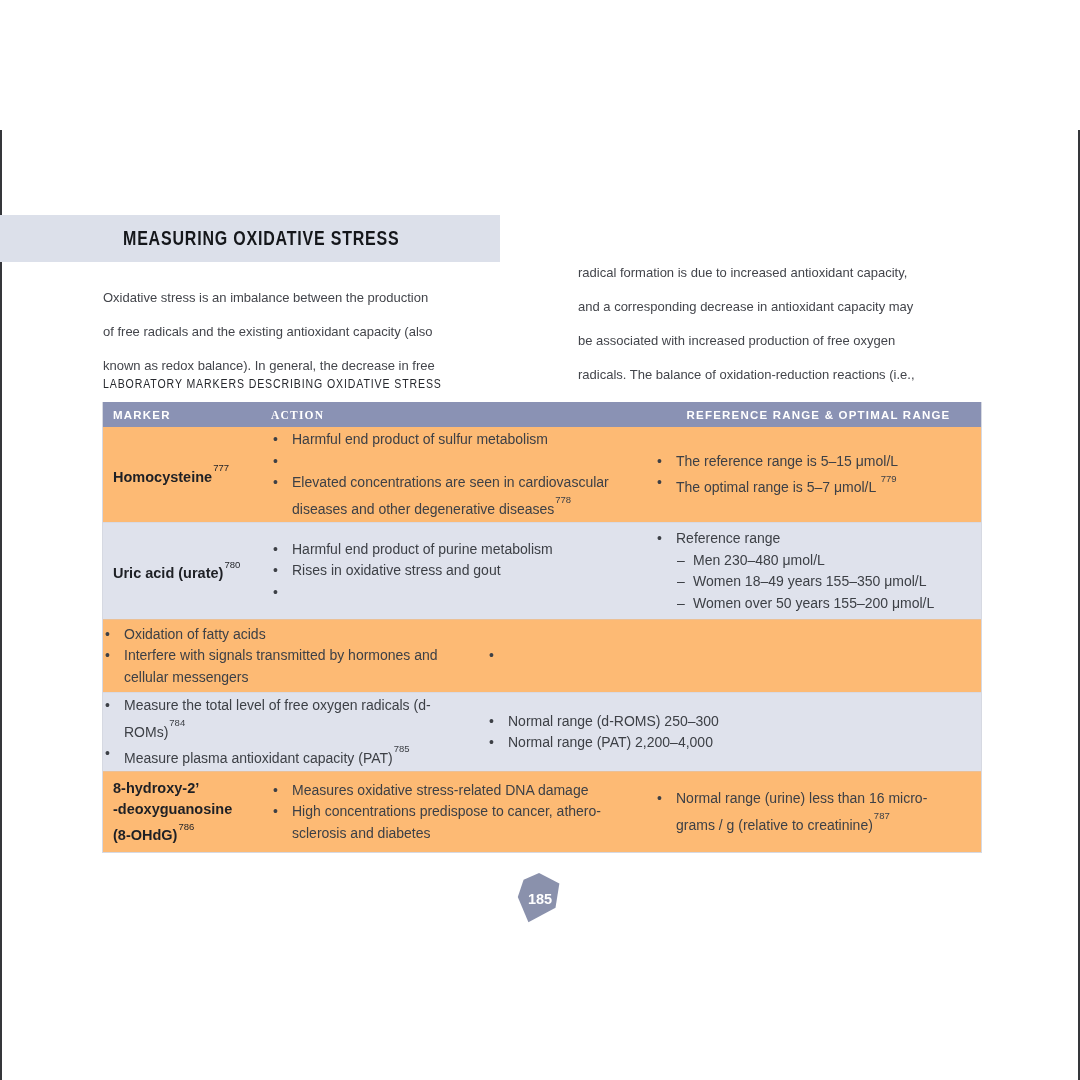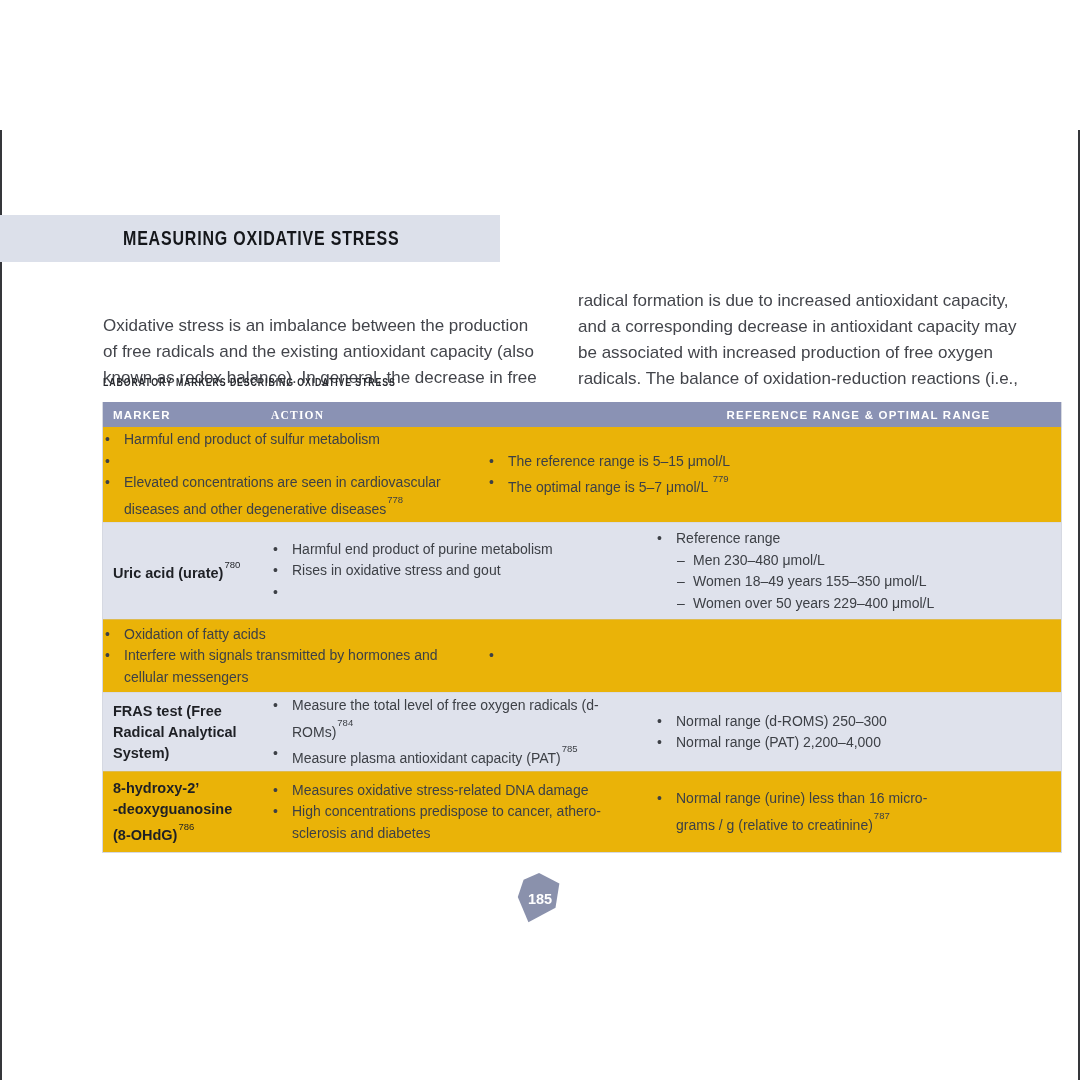--- a/index.html
+++ b/index.html
@@ -11,33 +11,33 @@
   .edge.left{left:0;}
   .edge.right{right:0;}
 
   .title-band{position:absolute;left:0;top:215px;width:500px;height:47px;background:var(--band-bg,#dce0ea);}
   .page-title{
     position:absolute;left:103px;top:0;height:100%;display:flex;align-items:center;
     font-size:20px;font-weight:bold;letter-spacing:1px;color:#15171b;white-space:nowrap;margin-left:20px;
   }
   .page-title span{display:inline-block;transform:scaleX(0.80);transform-origin:left center;}
 
-  .intro{position:absolute;font-size:17px;line-height:26px;color:#43454b;white-space:pre;margin-top:32px;}
+  .intro{position:absolute;font-size:13px;line-height:34px;color:#43454b;white-space:pre;}
   .intro-left{left:103px;top:281px;}
   .intro-right{left:578px;top:256px;}
 
   .table-caption{
-    position:absolute;left:103px;top:377px;font-size:10px;font-weight:bold;
+    position:absolute;left:103px;top:377px;font-size:12px;font-weight:normal;
     letter-spacing:1px;color:#26282d;white-space:nowrap;
   }
   .table-caption span{display:inline-block;transform:scaleX(0.88);transform-origin:left center;}
 
   .otable{
-    position:absolute;left:102px;top:402px;width:960px;box-sizing:border-box;
-    border:1px solid #d6d9e2;border-top:none;background:#eab308;
+    position:absolute;left:102px;top:402px;width:880px;box-sizing:border-box;
+    border:1px solid #d6d9e2;border-top:none;background:#fdba74;
   }
   .thead{
     display:flex;align-items:center;height:25px;background:var(--header-bg,#8a92b4);
     color:#ffffff;font-size:11.5px;font-weight:bold;letter-spacing:1.2px;padding-left:10px;box-sizing:border-box;
   }
   .thead .hcell{white-space:nowrap;}
   .h-marker{width:158px;}
   .h-action{width:385px;font-family:Liberation Serif, serif;}
   .h-ref{flex:1;text-align:center;}
 
@@ -96,20 +96,23 @@
 </div>
 
 <div class="otable">
   <div class="thead">
     <div class="hcell h-marker">MARKER</div>
     <div class="hcell h-action">ACTION</div>
     <div class="hcell h-ref">REFERENCE RANGE &amp; OPTIMAL RANGE</div>
   </div>
   <div id="tbody">
       <div class="trow">
+        <div class="cell cell-marker">
+          <span class="marker-text">Homocysteine<sup class="fnsup">777</sup></span>
+        </div>
         <div class="cell cell-action">
           <div class="blist">
             <div class="bitem">
               <span class="dot">•</span>
               <span class="btxt">Harmful end product of sulfur metabolism</span>
             </div>
             <div class="bitem">
               <span class="dot">•</span>
             </div>
             <div class="bitem">
@@ -160,21 +163,21 @@
             <div class="bitem dashitem">
               <span class="dash">–</span>
               <span class="btxt">Men 230–480 μmol/L</span>
             </div>
             <div class="bitem dashitem">
               <span class="dash">–</span>
               <span class="btxt">Women 18–49 years 155–350 μmol/L</span>
             </div>
             <div class="bitem dashitem">
               <span class="dash">–</span>
-              <span class="btxt">Women over 50 years 229–400 μmol/L</span>
+              <span class="btxt">Women over 50 years 155–200 μmol/L</span>
             </div>
           </div>
         </div>
       </div>
       <div class="trow">
         <div class="cell cell-action">
           <div class="blist">
             <div class="bitem">
               <span class="dot">•</span>
               <span class="btxt">Oxidation of fatty acids</span>
@@ -188,25 +191,20 @@
         </div>
         <div class="cell cell-ref">
           <div class="blist">
             <div class="bitem">
               <span class="dot">•</span>
             </div>
           </div>
         </div>
       </div>
       <div class="trow shaded">
-        <div class="cell cell-marker">
-          <span class="marker-text">FRAS test (Free
-Radical Analytical
-System)</span>
-        </div>
         <div class="cell cell-action">
           <div class="blist">
             <div class="bitem">
               <span class="dot">•</span>
               <span class="btxt">Measure the total level of free oxygen radicals (d-
 ROMs)<sup class="fnsup">784</sup></span>
             </div>
             <div class="bitem">
               <span class="dot">•</span>
               <span class="btxt">Measure plasma antioxidant capacity (PAT)<sup class="fnsup">785</sup></span>

